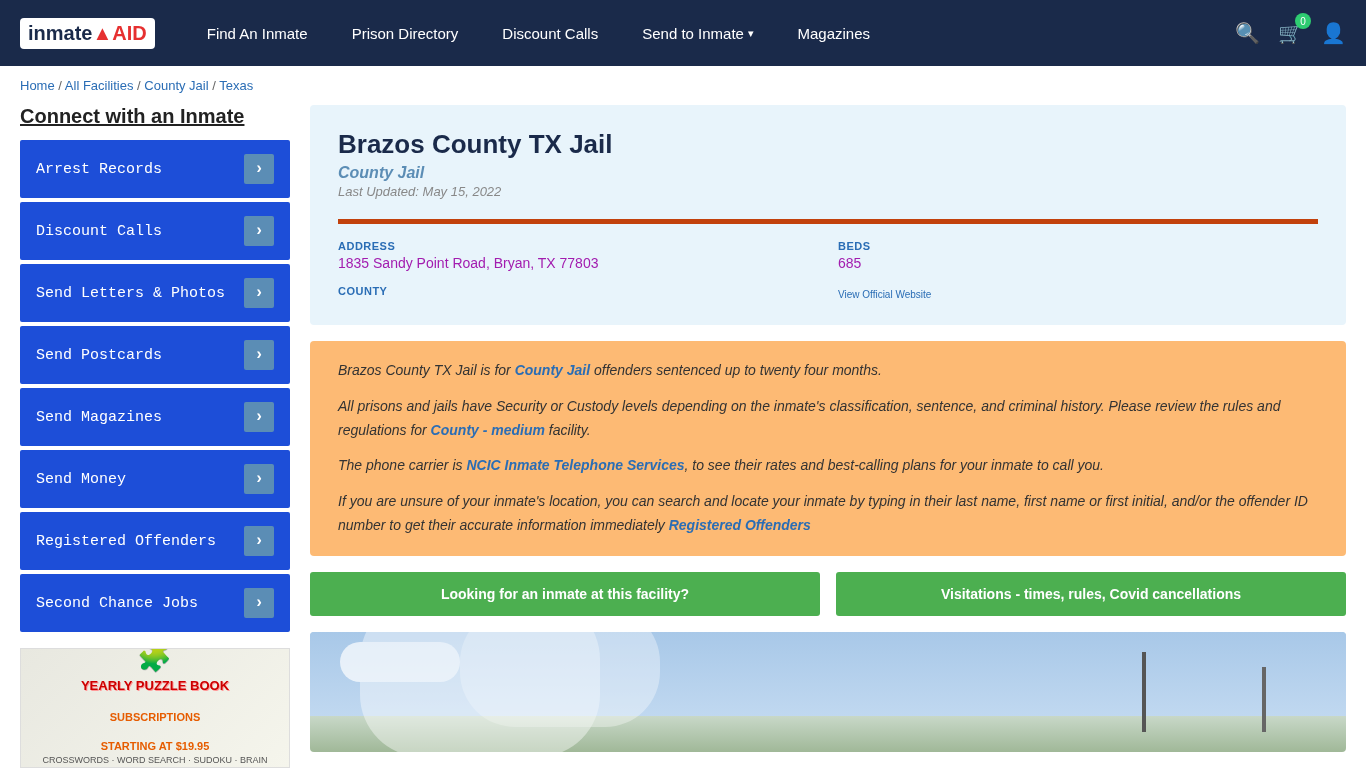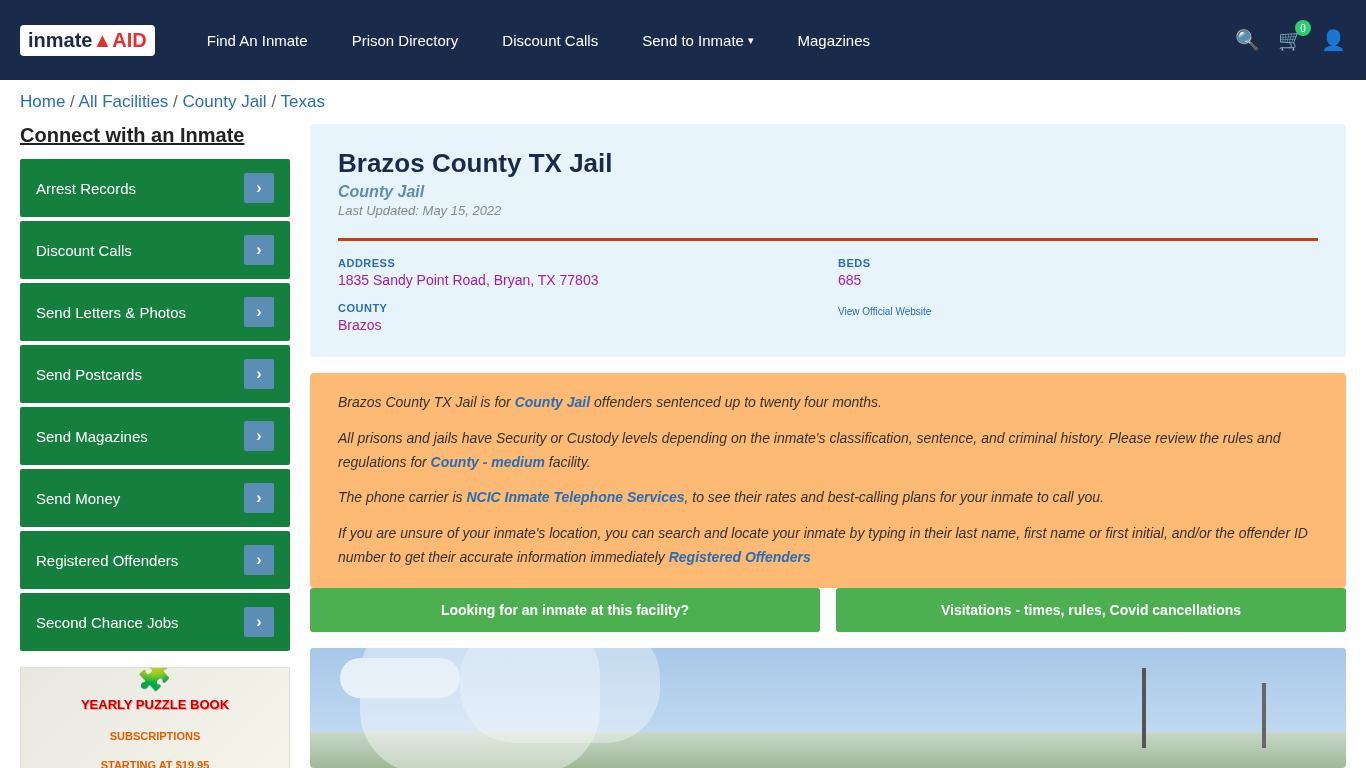--- a/index.html
+++ b/index.html
@@ -4,21 +4,21 @@
   <style>
     * { margin: 0; padding: 0; box-sizing: border-box; }
     body { font-family: Arial, sans-serif; font-size: 14px; color: #333; background: #fff; }
 
     
     .navbar {
       background: #1a2a4a;
       display: flex;
       align-items: center;
       padding: 0 20px;
-      height: 80px;
+      height: 66px;
     }
     .navbar-logo {
       display: flex;
       align-items: center;
       margin-right: 30px;
     }
     .logo-box {
       background: #fff;
       border-radius: 4px;
       padding: 4px 8px;
@@ -77,21 +77,21 @@
       width: 16px;
       height: 16px;
       display: flex;
       align-items: center;
       justify-content: center;
     }
 
     
     .breadcrumb {
       padding: 12px 20px;
-      font-size: 17px;
+      font-size: 13px;
     }
     .breadcrumb a { color: #2a6db5; text-decoration: none; }
     .breadcrumb span { color: #666; }
 
     
     .main-container {
       display: flex;
       padding: 0 20px;
       gap: 20px;
     }
@@ -107,29 +107,30 @@
       text-decoration: underline;
       margin-bottom: 12px;
       color: #222;
     }
     .sidebar-menu {
       display: flex;
       flex-direction: column;
       gap: 4px;
     }
     .sidebar-item {
-      background: #15803d;
+      background: #1d4ed8;
       color: #fff;
       display: flex;
       align-items: center;
       justify-content: space-between;
       padding: 14px 16px;
       cursor: pointer;
       font-size: 15px;
       border-radius: 2px;
+      font-family: Liberation Mono, monospace;
     }
     .sidebar-arrow {
       background: #5b8db5;
       width: 30px;
       height: 30px;
       display: flex;
       align-items: center;
       justify-content: center;
       border-radius: 2px;
       font-size: 16px;
@@ -205,21 +206,21 @@
     .facility-updated {
       font-size: 13px;
       color: #888;
       font-style: italic;
       margin-bottom: 20px;
     }
     .info-grid {
       display: grid;
       grid-template-columns: 1fr 1fr;
       gap: 14px 20px;
-      border-top: 3px solid #c2410c;
+      border-top: 5px solid #c2410c;
       padding-top: 16px;
     }
     .info-cell {}
     .info-label {
       font-size: 11px;
       font-weight: bold;
       color: #2a6db5;
       letter-spacing: 0.5px;
       margin-bottom: 3px;
     }
@@ -250,21 +251,21 @@
     .desc-link {
       color: #2a6db5;
       text-decoration: none;
       font-weight: bold;
     }
 
     
     .action-buttons {
       display: flex;
       gap: 16px;
-      margin-top: 0;
+      margin-top: 16px;
     }
     .action-btn {
       background: #4caf50;
       color: #fff;
       border: none;
       padding: 14px 22px;
       font-size: 14px;
       font-weight: bold;
       cursor: pointer;
       border-radius: 3px;
@@ -417,21 +418,20 @@
         <div class="info-cell">
           <div class="info-label">ADDRESS</div>
           <div class="info-value">1835 Sandy Point Road, Bryan, TX 77803</div>
         </div>
         <div class="info-cell">
           <div class="info-label">BEDS</div>
           <div class="info-value">685</div>
         </div>
         <div class="info-cell">
           <div class="info-label">COUNTY</div>
-          <div class="info-value">Brazos</div>
         </div>
         <div class="info-cell">
           <a href="#" class="info-link">View Official Website</a>
         </div>
       </div>
     </div>
 
     <div class="description">
       <p>
         <span>Brazos County TX Jail is for </span><a href="#" class="desc-link">County Jail</a><span> offenders sentenced up to twenty four months.</span>

